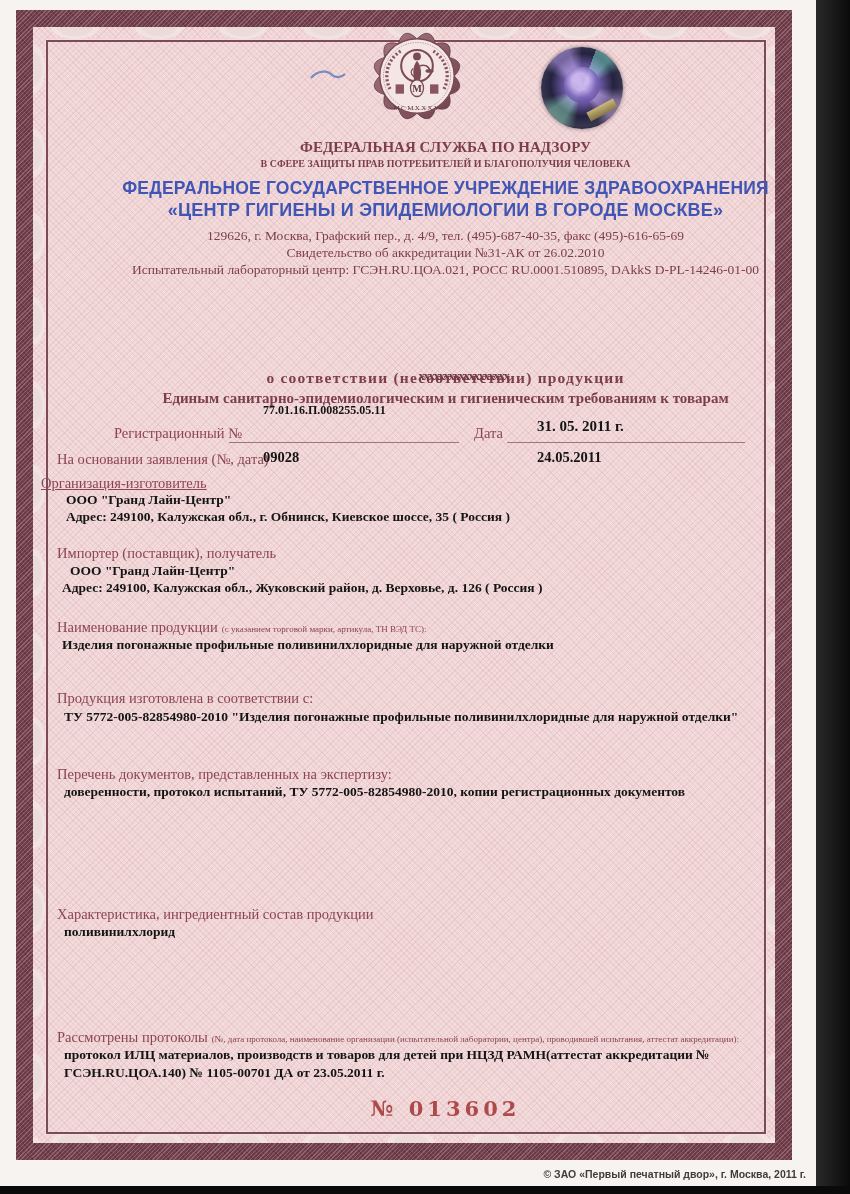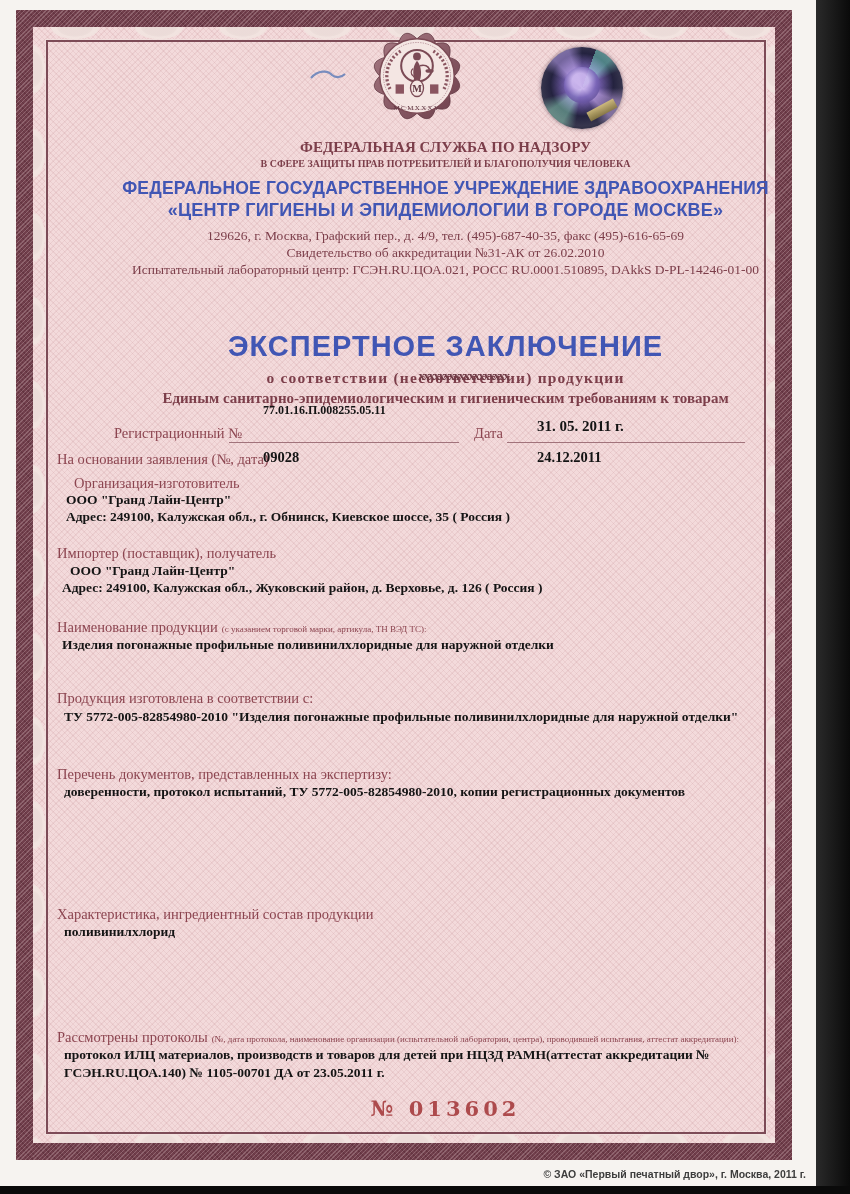--- a/index.html
+++ b/index.html
@@ -133,38 +133,37 @@
   </svg>
 
   <div class="abs ctr mar-b" style="top:139px;font-size:15px;">ФЕДЕРАЛЬНАЯ СЛУЖБА ПО НАДЗОРУ</div>
   <div class="abs ctr mar-b" style="top:158px;font-size:10px;">В СФЕРЕ ЗАЩИТЫ ПРАВ ПОТРЕБИТЕЛЕЙ И БЛАГОПОЛУЧИЯ  ЧЕЛОВЕКА</div>
   <div class="abs ctr blue-b" style="top:178px;font-size:17.5px;">ФЕДЕРАЛЬНОЕ ГОСУДАРСТВЕННОЕ УЧРЕЖДЕНИЕ ЗДРАВООХРАНЕНИЯ</div>
   <div class="abs ctr blue-b" style="top:200px;font-size:18px;">«ЦЕНТР ГИГИЕНЫ И ЭПИДЕМИОЛОГИИ В ГОРОДЕ МОСКВЕ»</div>
   <div class="abs ctr mar" style="top:228px;font-size:13.5px;">129626, г. Москва, Графский пер., д. 4/9,  тел. (495)-687-40-35, факс (495)-616-65-69</div>
   <div class="abs ctr mar" style="top:245px;font-size:13.5px;">Свидетельство об аккредитации №31-АК от 26.02.2010</div>
   <div class="abs ctr mar" style="top:262px;font-size:13.5px;">Испытательный лабораторный центр:  ГСЭН.RU.ЦОА.021,  РОСС RU.0001.510895,  DAkkS  D-PL-14246-01-00</div>
 
-  <div class="abs ctr" style="top:330px;font-size:29px;font-weight:bold;color:#4156b4;letter-spacing:1px;font-family:'Liberation Sans',sans-serif;">ЭКСПЕРТНОЕ ЗАКЛЮЧЕНИЕ</div>
   <div class="abs ctr mar-b" style="top:369px;font-size:15.5px;letter-spacing:1.2px;">
     <span>о соответствии (</span><span class="struck"><span>несоответствии</span><span class="xover">хххххххххххххххххх</span></span><span>) продукции</span>
   </div>
   <div class="abs ctr mar-b" style="top:390px;font-size:15px;">Единым санитарно-эпидемиологическим и гигиеническим требованиям к товарам</div>
 
   <div class="abs lbl" style="left:114px;top:425px;">Регистрационный №</div>
   <div class="abs val" style="left:263px;top:403px;font-size:12px;">77.01.16.П.008255.05.11</div>
   <div class="uline" style="left:229px;top:442px;width:230px;"></div>
   <div class="abs lbl" style="left:474px;top:425px;">Дата</div>
   <div class="abs val" style="left:537px;top:418px;font-size:15px;">31. 05. 2011 г.</div>
   <div class="uline" style="left:507px;top:442px;width:238px;"></div>
 
   <div class="abs lbl" style="left:57px;top:451px;">На основании заявления (№, дата)</div>
   <div class="abs val" style="left:263px;top:449px;font-size:14.5px;">09028</div>
-  <div class="abs val" style="left:537px;top:449px;font-size:14.5px;">24.12.2011</div>
+  <div class="abs val" style="left:537px;top:449px;font-size:14.5px;">24.05.2011</div>
 
-  <div class="abs lbl" style="left:74px;top:475px;">Организация-изготовитель</div>
+  <div class="abs lbl" style="left:41px;top:475px;text-decoration:underline;">Организация-изготовитель</div>
   <div class="abs val" style="left:66px;top:492px;font-size:13.5px;">ООО "Гранд Лайн-Центр"</div>
   <div class="abs val" style="left:66px;top:509px;font-size:13.5px;">Адрес: 249100, Калужская обл., г. Обнинск, Киевское шоссе, 35 ( Россия )</div>
 
   <div class="abs lbl" style="left:57px;top:545px;">Импортер (поставщик), получатель</div>
   <div class="abs val" style="left:70px;top:563px;font-size:13.5px;">ООО "Гранд Лайн-Центр"</div>
   <div class="abs val" style="left:62px;top:580px;font-size:13.5px;">Адрес: 249100, Калужская обл., Жуковский район, д. Верховье, д. 126 ( Россия )</div>
 
   <div class="abs" style="left:57px;top:618px;">
     <span class="lbl">Наименование продукции</span>
     <span class="note">(с указанием торговой марки, артикула, ТН ВЭД ТС):</span>

